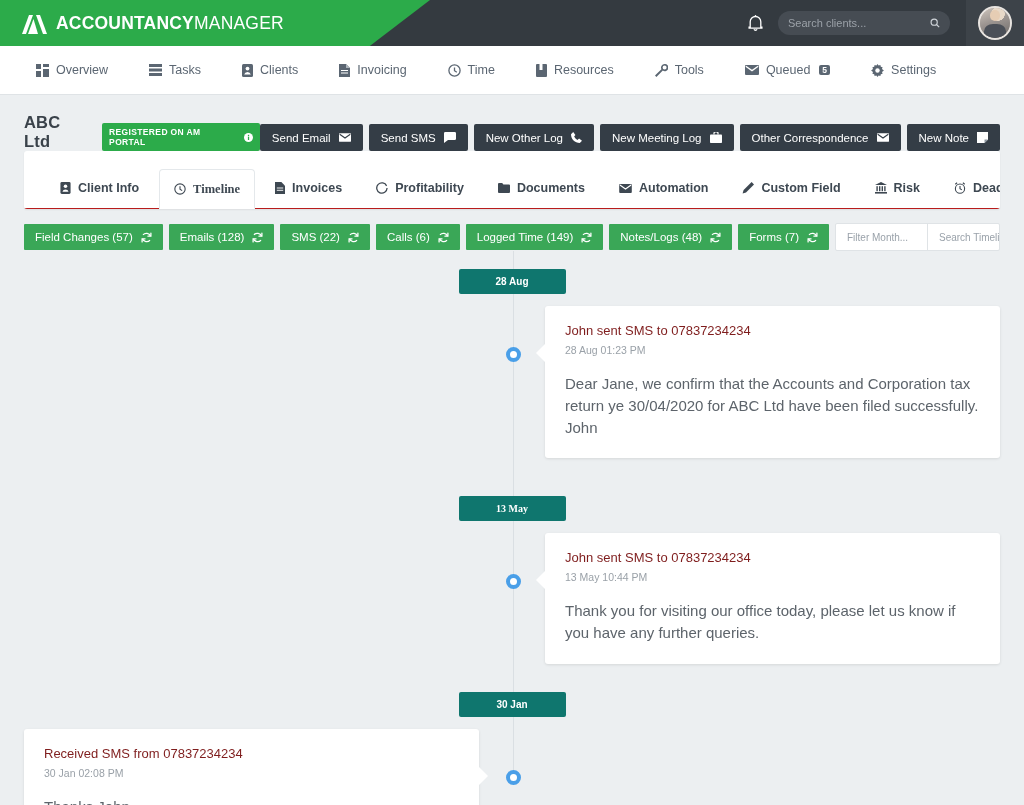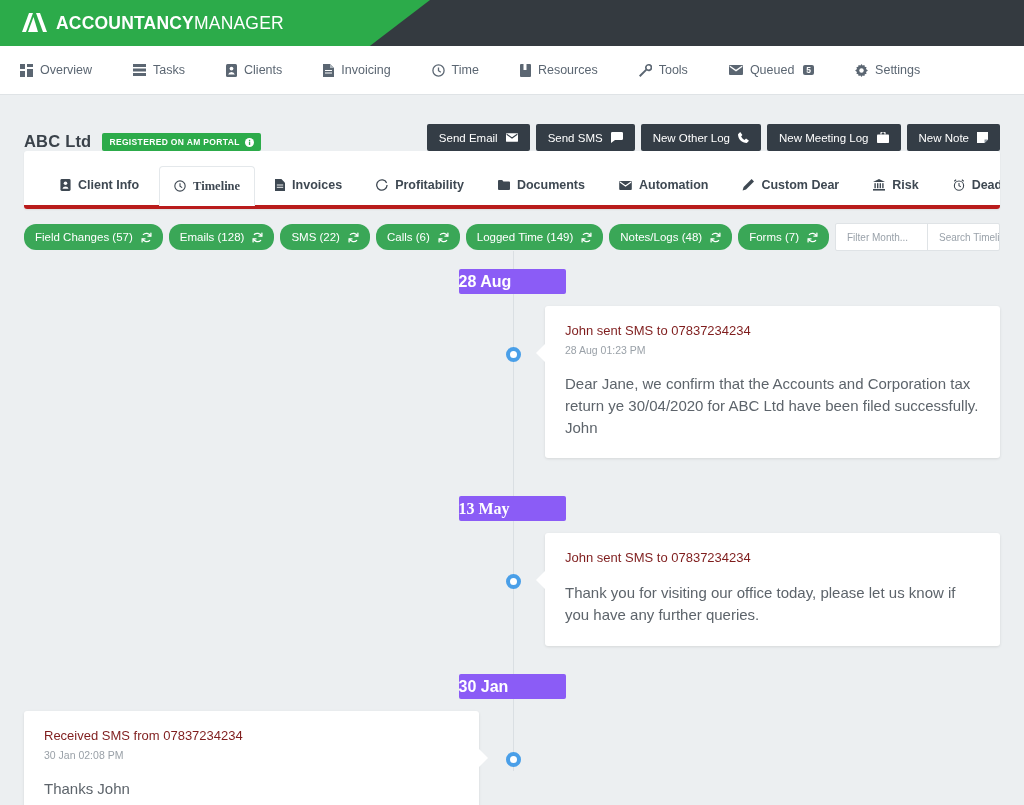--- a/index.html
+++ b/index.html
@@ -23,21 +23,21 @@
     position: absolute;
     left: 0; top: 0; bottom: 0;
     width: 430px;
     background: #2cab4a;
     clip-path: polygon(0 0, 100% 0, 86% 100%, 0 100%);
   }
   .brand {
     position: relative;
     z-index: 2;
     display: flex;
-    align-items: flex-start;
+    align-items: flex-end;
     gap: 9px;
     padding-left: 22px;
   }
   .brand-mark { width: 25px; height: 19px; display:block; }
   .brand-text {
     color: #fff;
     font-size: 17.5px;
     letter-spacing: 0.2px;
     white-space: nowrap;
   }
@@ -96,21 +96,21 @@
   .avatar .av-head { position:absolute; left:34%; top:8%; width:34%; height:34%; border-radius:50%; background:#e6cdb4;}
   .avatar .av-body { position:absolute; left:12%; top:52%; width:76%; height:60%; border-radius:40% 40% 0 0; background:#4a4f57;}
 
   
   .navbar {
     height: 49px;
     background: #ffffff;
     border-bottom: 1px solid #dfe3e6;
     display: flex;
     align-items: center;
-    padding-left: 20px;
+    padding-left: 36px;
   }
   .nav-item {
     display: flex;
     align-items: center;
     gap: 7px;
     color: #5b6672;
     font-size: 12.5px;
     margin-right: 41px;
     cursor: pointer;
     white-space: nowrap;
@@ -181,21 +181,21 @@
     background: #ffffff;
     border-radius: 3px;
     box-shadow: 0 1px 2px rgba(0,0,0,0.07);
     overflow: hidden;
   }
   .tabs {
     display: flex;
     align-items: flex-end;
     height: 58px;
     padding: 0 22px;
-    border-bottom: 4px solid #b91c1c;
+    border-bottom: 1px solid #b91c1c;
     position: relative;
   }
   .tab {
     display: flex;
     align-items: center;
     gap: 7px;
     font-size: 12.5px;
     font-weight: 700;
     color: #3e4852;
     padding: 0 14px;
@@ -222,21 +222,21 @@
     padding: 14px 24px 0 24px;
     gap: 6px;
   }
   .fbtn {
     background: #3aa757;
     color: #fff;
     font-size: 11.5px;
     height: 26px;
     padding: 0 11px;
     border: 0;
-    border-radius: 12px;
+    border-radius: 1px;
     display: flex;
     align-items: center;
     gap: 8px;
     cursor: pointer;
     font-family: inherit;
     white-space: nowrap;
   }
   .fields {
     margin-left: auto;
     display: flex;
@@ -268,24 +268,25 @@
     position: absolute;
     left: 513px; top: 0; bottom: 0;
     width: 1px;
     background: #dadfe3;
   }
   .tl-date {
     position: relative;
     z-index: 3;
     width: 107px;
     margin: 0 auto;
-    background: #8b5cf6;
+    background: #0f766e;
     color: #fff;
-    font-size: 16px;
+    font-size: 10px;
     font-weight: 700;
+    text-align: center;
     line-height: 25px;
     height: 25px;
     border-radius: 2px;
   }
   .tl-row {
     position: relative;
     display: flex;
     margin-top: 12px;
     min-height: 60px;
   }
@@ -351,20 +352,43 @@
 
   <div class="brand">
     <svg class="brand-mark" viewBox="0 0 25 19">
       <polygon points="0,19 7,0 11,0 4,19" fill="#ffffff"></polygon>
       <polygon points="6,19 11.5,4 16,19" fill="#ffffff"></polygon>
       <polygon points="14,0 18,0 25,19 21,19" fill="#ffffff"></polygon>
     </svg>
     <div class="brand-text"><b>ACCOUNTANCY</b><span>MANAGER</span></div>
   </div>
 
+  <div class="topbar-right">
+    <div class="bell">
+      <svg width="17" height="18" viewBox="0 0 17 18" fill="none" stroke="#ffffff" stroke-width="1.3">
+        <path d="M3.2 13.2V7.8a5.3 5.3 0 0 1 10.6 0v5.4h1.1v1H2.1v-1z"></path>
+        <path d="M7 15.2a1.6 1.6 0 0 0 3 0"></path>
+        <path d="M8.5 2.5V1.1"></path>
+      </svg>
+    </div>
+    <div class="searchbox">
+      <input id="client-search-input" type="text" placeholder="Search clients..." style="">
+      <svg width="12" height="12" viewBox="0 0 12 12" fill="none" stroke="#cfd4d9" stroke-width="1.4">
+        <circle cx="5" cy="5" r="3.7"></circle>
+          <path d="M7.8 7.8L11 11"></path>
+      </svg>
+    </div>
+    <div class="avatar-cell">
+      <div class="avatar">
+        <div class="av-bg"></div>
+          <div class="av-head"></div>
+          <div class="av-body"></div>
+      </div>
+    </div>
+  </div>
 </div>
 
 <div class="navbar">
 
   <div class="nav-item">
     <svg width="13" height="13" viewBox="0 0 13 13" fill="#5b6672">
       <rect x="0" y="0" width="5" height="5"></rect>
         <rect x="7" y="0" width="6" height="3"></rect>
       <rect x="0" y="7" width="5" height="6"></rect>
         <rect x="7" y="5" width="6" height="8"></rect>
@@ -476,20 +500,27 @@
     </button>
 
     <button class="act-btn">
       <span>New Meeting Log</span>
       <svg width="12" height="11" viewBox="0 0 12 11" fill="#fff">
         <rect x="0" y="2.4" width="12" height="8.6" rx="0.8"></rect>
         <path d="M4 2.4V1.2A1.2 1.2 0 0 1 5.2 0h1.6A1.2 1.2 0 0 1 8 1.2v1.2" fill="none" stroke="#fff" stroke-width="1.2"></path>
       </svg>
     </button>
 
+    <button class="act-btn">
+      <span>Other Correspondence</span>
+      <svg width="12" height="9" viewBox="0 0 14 10" fill="#fff">
+        <rect x="0" y="0" width="14" height="10" rx="1"></rect>
+          <path d="M0.8 1.2L7 5.6l6.2-4.4" fill="none" stroke="#343d46" stroke-width="1.3"></path>
+      </svg>
+    </button>
 
     <button class="act-btn">
       <span>New Note</span>
       <svg width="11" height="11" viewBox="0 0 11 11" fill="#fff">
         <path d="M0 0h11v7.5L7.5 11H0z"></path>
           <path d="M11 7.5H7.5V11z" fill="#8a939c"></path>
       </svg>
     </button>
   </div>
 </div>
@@ -542,21 +573,21 @@
         <rect x="0" y="0" width="14" height="10" rx="1"></rect>
           <path d="M0.8 1.2L7 5.6l6.2-4.4" fill="none" stroke="#fff" stroke-width="1.3"></path>
       </svg>
       <span>Automation</span>
     </div>
 
     <div class="tab">
       <svg width="12" height="12" viewBox="0 0 12 12" fill="#3e4852">
         <path d="M9.6 0L12 2.4 4 10.4 0.6 11.4 1.6 8z"></path>
       </svg>
-      <span>Custom Dear</span>
+      <span>Custom Field</span>
     </div>
 
     <div class="tab">
       <svg width="12" height="12" viewBox="0 0 12 12" fill="#3e4852">
         <path d="M6 0l6 3H0z"></path>
           <rect x="1.4" y="4.2" width="1.4" height="5"></rect>
           <rect x="4" y="4.2" width="1.4" height="5"></rect>
         <rect x="6.6" y="4.2" width="1.4" height="5"></rect>
           <rect x="9.2" y="4.2" width="1.4" height="5"></rect>
         <rect x="0" y="10" width="12" height="1.6"></rect>
@@ -652,20 +683,21 @@
       <div class="tl-time">28 Aug 01:23 PM</div>
       <div class="tl-body">Dear Jane, we confirm that the Accounts and Corporation tax return ye 30/04/2020 for ABC Ltd have been filed successfully. John</div>
     </div>
   </div>
 
   <div class="tl-date" style="margin-top:38px;font-family:Liberation Serif, serif;">13 May</div>
   <div class="tl-row right">
     <div class="tl-node"></div>
     <div class="tl-card">
       <div class="tl-title">John sent SMS to 07837234234</div>
+      <div class="tl-time">13 May 10:44 PM</div>
       <div class="tl-body">Thank you for visiting our office today, please let us know if you have any further queries.</div>
     </div>
   </div>
 
   <div class="tl-date" style="margin-top:28px;">30 Jan</div>
   <div class="tl-row left">
     <div class="tl-node"></div>
     <div class="tl-card">
       <div class="tl-title">Received SMS from 07837234234</div>
       <div class="tl-time">30 Jan 02:08 PM</div>

